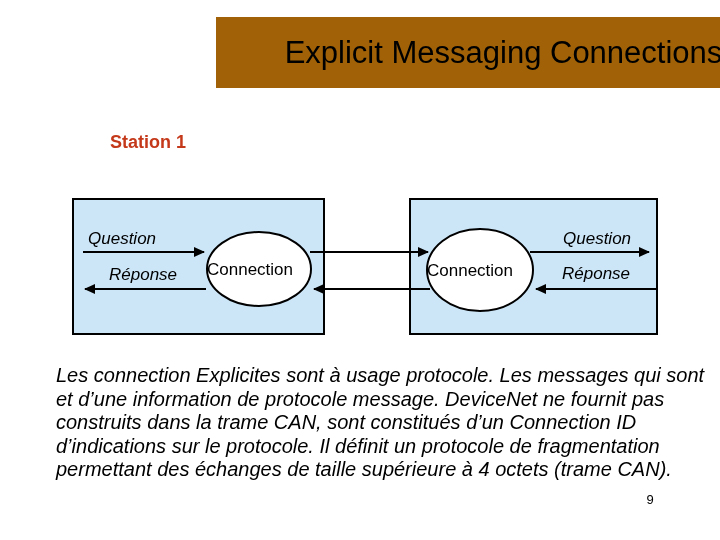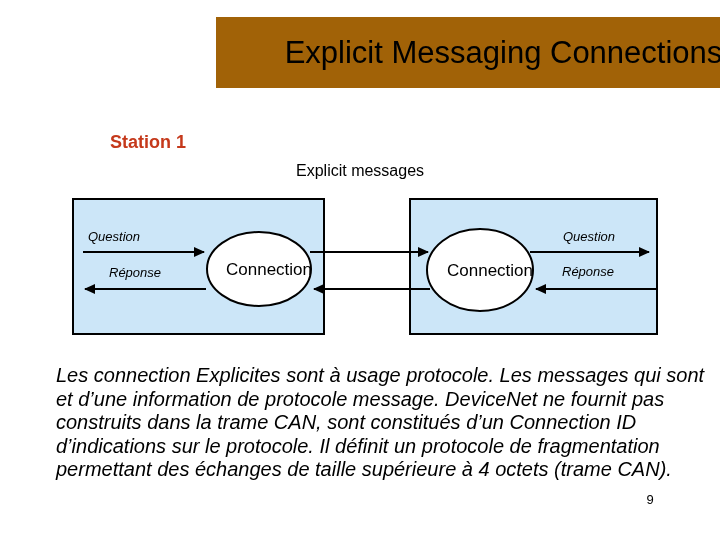--- a/index.html
+++ b/index.html
@@ -18,47 +18,46 @@
   .station-1 { left:110px; top:132px; }
   .station-2 { left:540px; top:140px; }
   .messages-label { position:absolute; left:296px; top:162px; font-size:16px; white-space:nowrap; }
   .box {
     position:absolute; top:198px; height:137px; box-sizing:border-box;
     background:#CCE6F8; border:2px solid #000;
   }
   .box-left  { left:72px;  width:253px; }
   .box-right { left:409px; width:249px; }
   .diagram-svg { position:absolute; left:0; top:0; width:720px; height:540px; pointer-events:none; }
-  .flow-label { position:absolute; font-size:13px; font-style:italic; white-space:nowrap; }
+  .flow-label { position:absolute; font-size:17px; font-style:italic; white-space:nowrap; }
   .q1 { left:88px;  top:229px; }
   .r1 { left:109px; top:265px; }
   .q2 { left:563px; top:229px; }
   .r2 { left:562px; top:264px; }
   .connection-label {
-    position:absolute; font-size:17px; text-align:right; white-space:nowrap;
+    position:absolute; font-size:17px; text-align:left; white-space:nowrap;
   }
   .conn-left  { left:207px; top:260px; width:105px; }
   .conn-right { left:427px; top:261px; width:106px; }
   .body-text {
     position:absolute; left:56px; top:364px; font-size:20px; font-style:italic;
     line-height:23.5px; white-space:nowrap;
   }
   .page-number { position:absolute; left:640px; top:492px; width:20px; font-size:13px; text-align:center; }
 </style>
 </head>
 <body>
 
 <div class="slide">
 
   <div class="title-bar">
     <span class="title-text">Explicit Messaging Connections</span>
   </div>
 
   <span class="station-label station-1">Station 1</span>
-  <span class="messages-label">Explicit messages</span>
 
   <div class="box box-left"></div>
   <div class="box box-right"></div>
 
   <svg class="diagram-svg" viewBox="0 0 720 540">
     <defs>
       <marker id="arrow" markerUnits="userSpaceOnUse" markerWidth="12" markerHeight="10" refX="10" refY="5" orient="auto">
         <path d="M0,0 L11,5 L0,10 z" fill="#000"></path>
       </marker>
     </defs>

